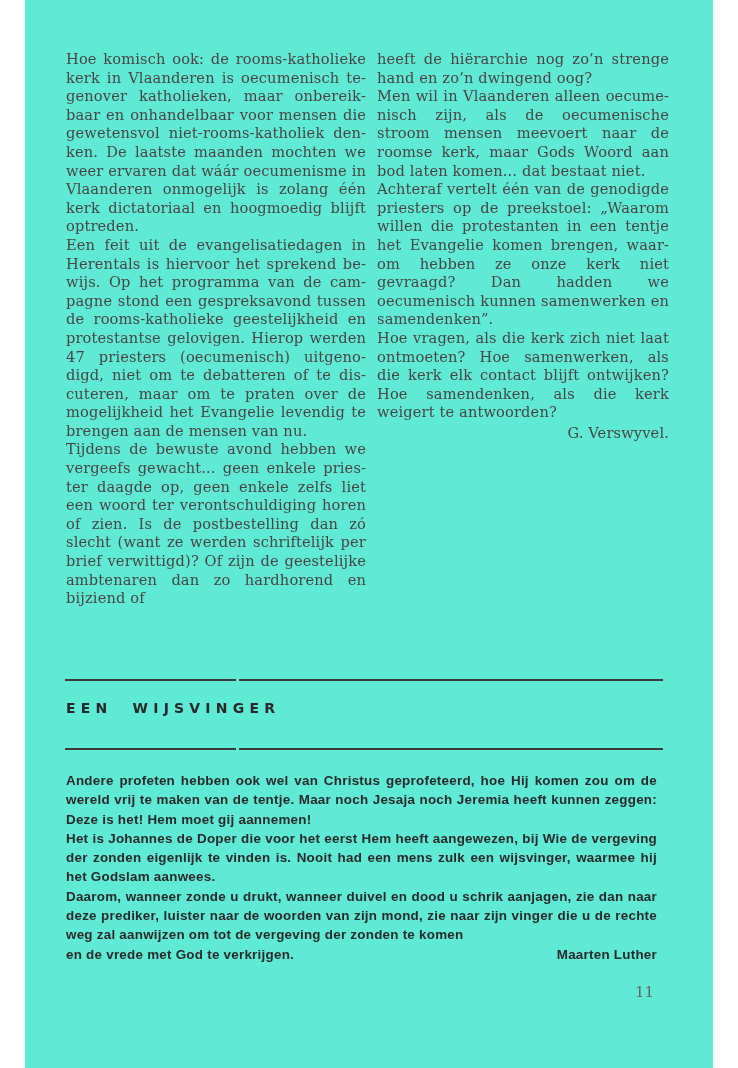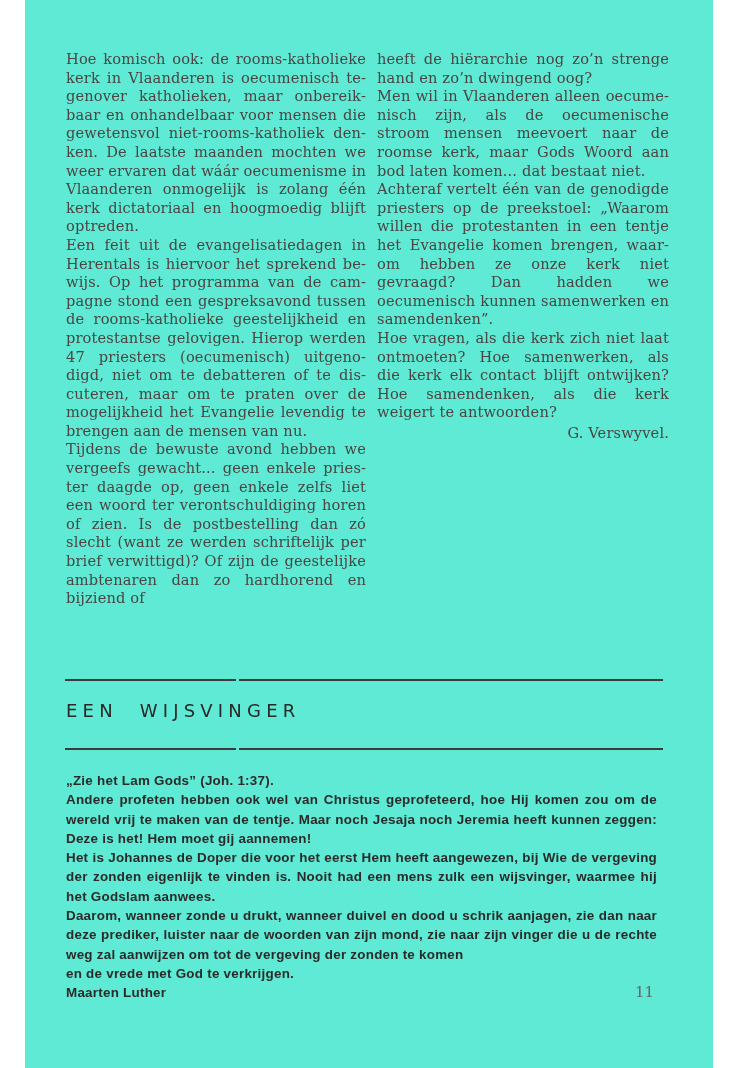--- a/index.html
+++ b/index.html
@@ -58,22 +58,22 @@
     }
     .rule-seg.a { left: 0; width: 171px; }
     .rule-seg.b { left: 174px; width: 424px; }
     .rule-top { top: 679px; }
     .rule-bottom { top: 748px; }
     .section-title {
       position: absolute;
       left: 41px;
       top: 700px;
       font-family: "DejaVu Sans", "Liberation Sans", sans-serif;
-      font-weight: normal;
-      font-size: 18px;
+      font-weight: bold;
+      font-size: 14px;
       letter-spacing: 5.2px;
       color: #2a2828;
       margin: 0;
       white-space: pre;
     }
     .quote-block {
       position: absolute;
       left: 41px;
       top: 771px;
       width: 591px;
@@ -84,22 +84,21 @@
       color: #2b2a2a;
       letter-spacing: 0.25px;
     }
     .quote-block p {
       margin: 0;
       text-align: justify;
       text-align-last: left;
     }
     .quote-last {
       display: flex;
-      justify-content: flex-end;
-      flex-direction: column;
+      justify-content: space-between;
     }
     .page-number {
       position: absolute;
       left: 610px;
       top: 983px;
       font-family: "DejaVu Serif", "Liberation Serif", serif;
       font-size: 15px;
       color: #6a6563;
       text-align: center;
     }
@@ -129,21 +128,20 @@
   </div>
 
   <h2 class="section-title">EEN  WIJSVINGER</h2>
 
   <div class="rule-row rule-bottom">
     <div class="rule-seg a"></div>
     <div class="rule-seg b"></div>
   </div>
 
   <div class="quote-block">
-    <p>„Zie het Lam Gods” (Joh. 1:37).</p>
     <p>Andere profeten hebben ook wel van Christus geprofeteerd, hoe Hij komen zou om de wereld vrij te maken van de tentje. Maar noch Jesaja noch Jeremia heeft kunnen zeggen: Deze is het! Hem moet gij aannemen!</p>
     <p>Het is Johannes de Doper die voor het eerst Hem heeft aangewezen, bij Wie de vergeving der zonden eigenlijk te vinden is. Nooit had een mens zulk een wijs­vinger, waarmee hij het Godslam aanwees.</p>
     <p>Daarom, wanneer zonde u drukt, wanneer duivel en dood u schrik aanjagen, zie dan naar deze prediker, luister naar de woorden van zijn mond, zie naar zijn vin­ger die u de rechte weg zal aanwijzen om tot de vergeving der zonden te komen</p>
     <div class="quote-last">
       <span>en de vrede met God te verkrijgen.</span>
       <span>Maarten Luther</span>
     </div>
   </div>
 
   <div class="page-number">11</div>

